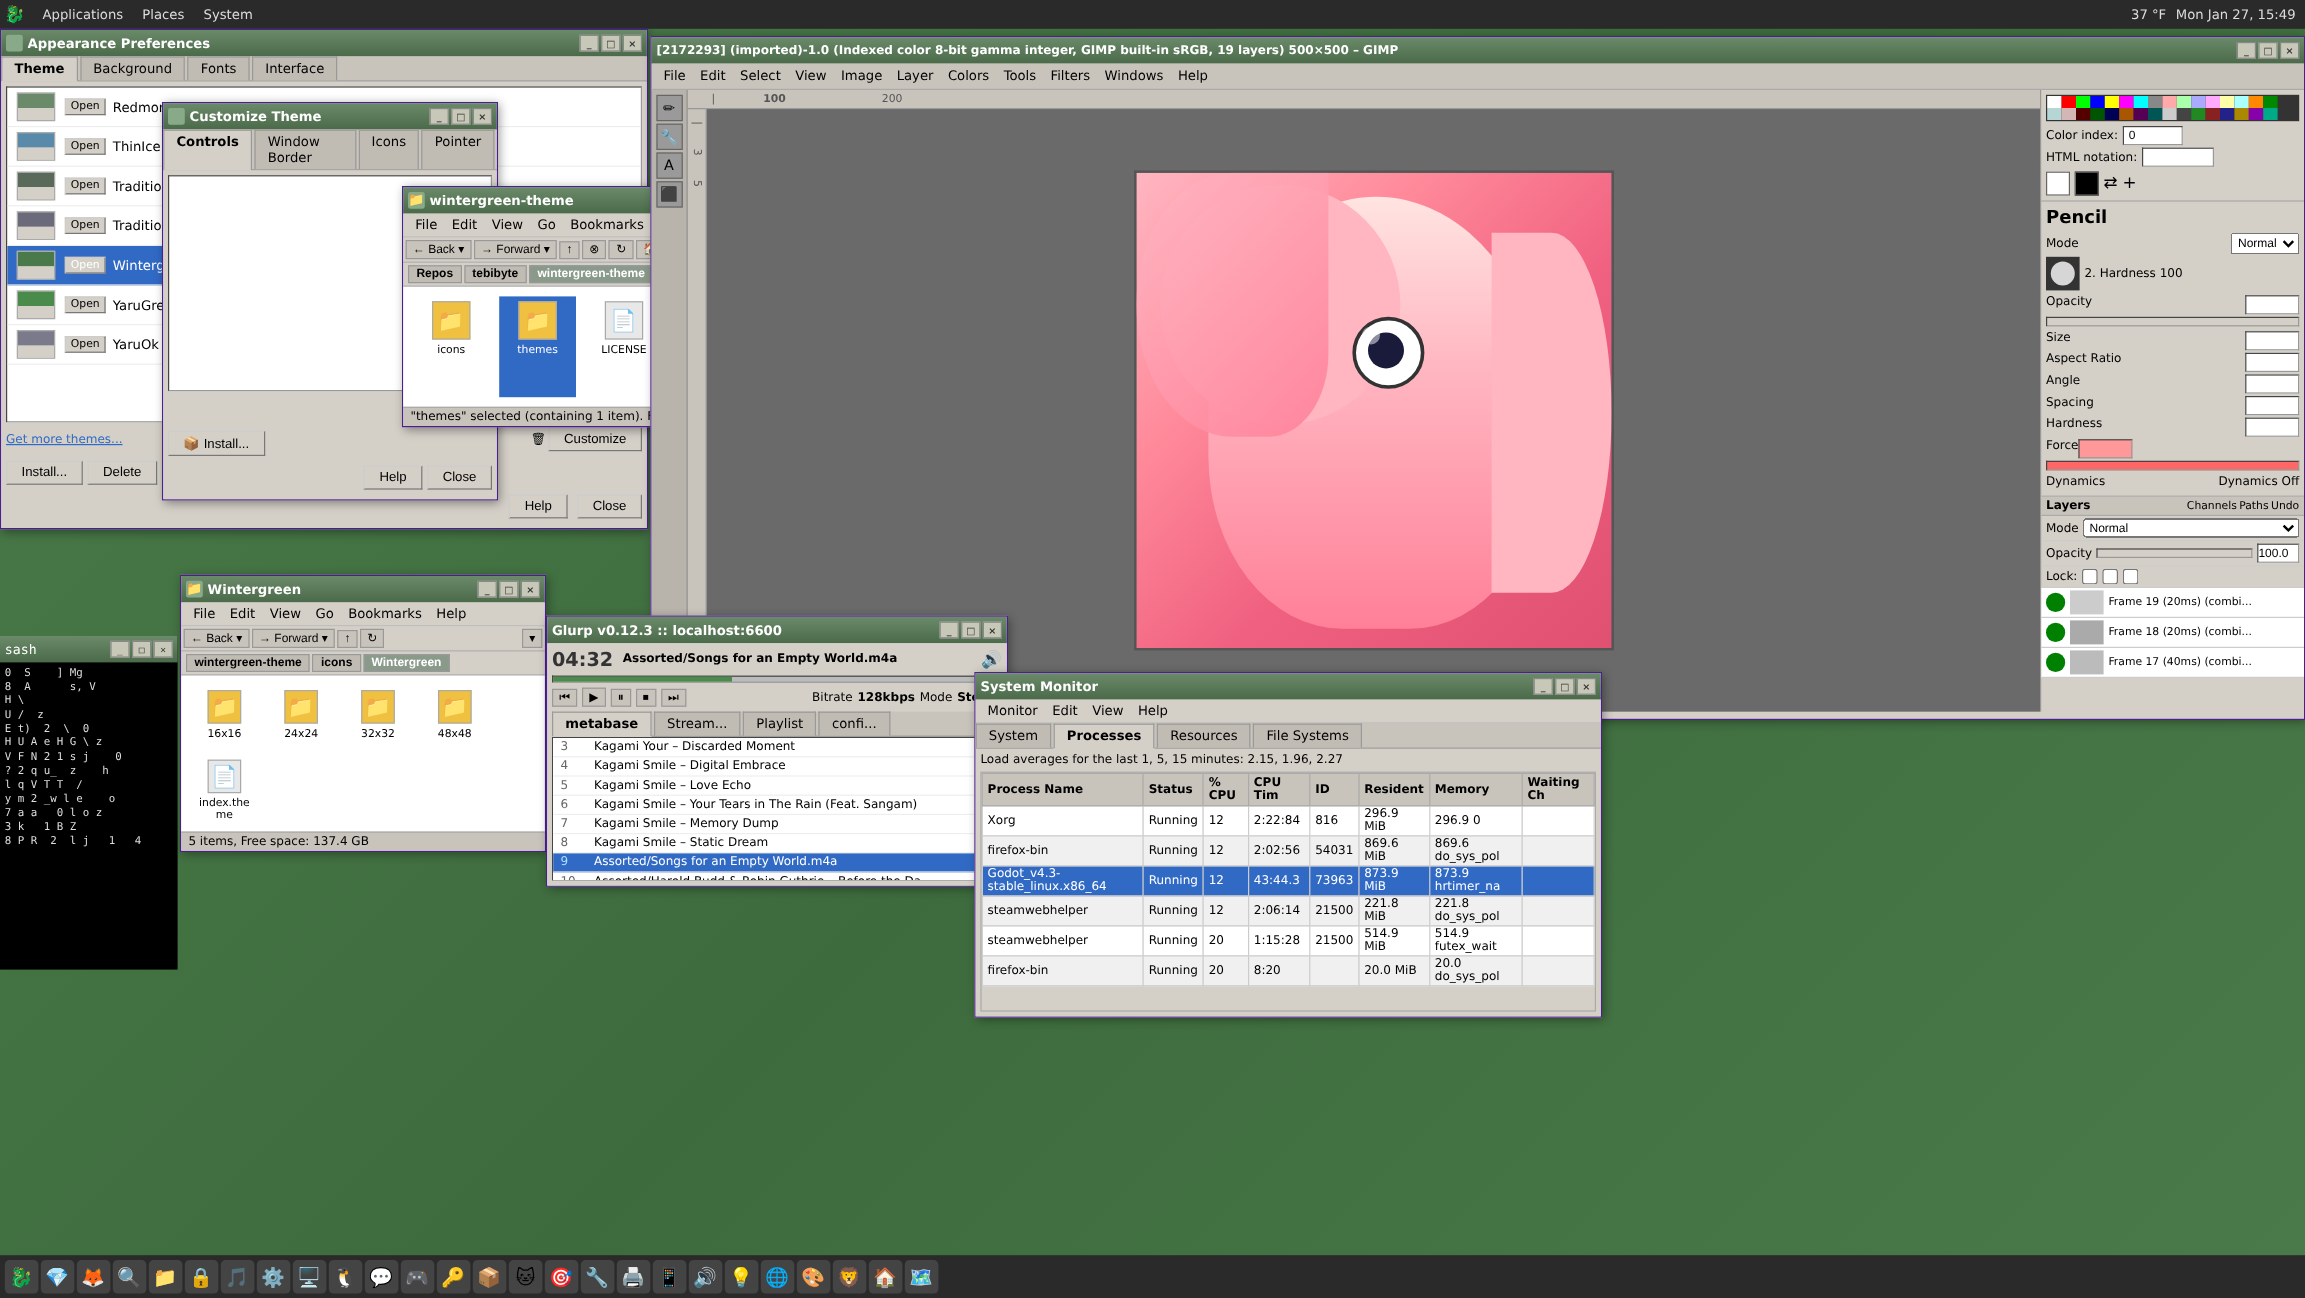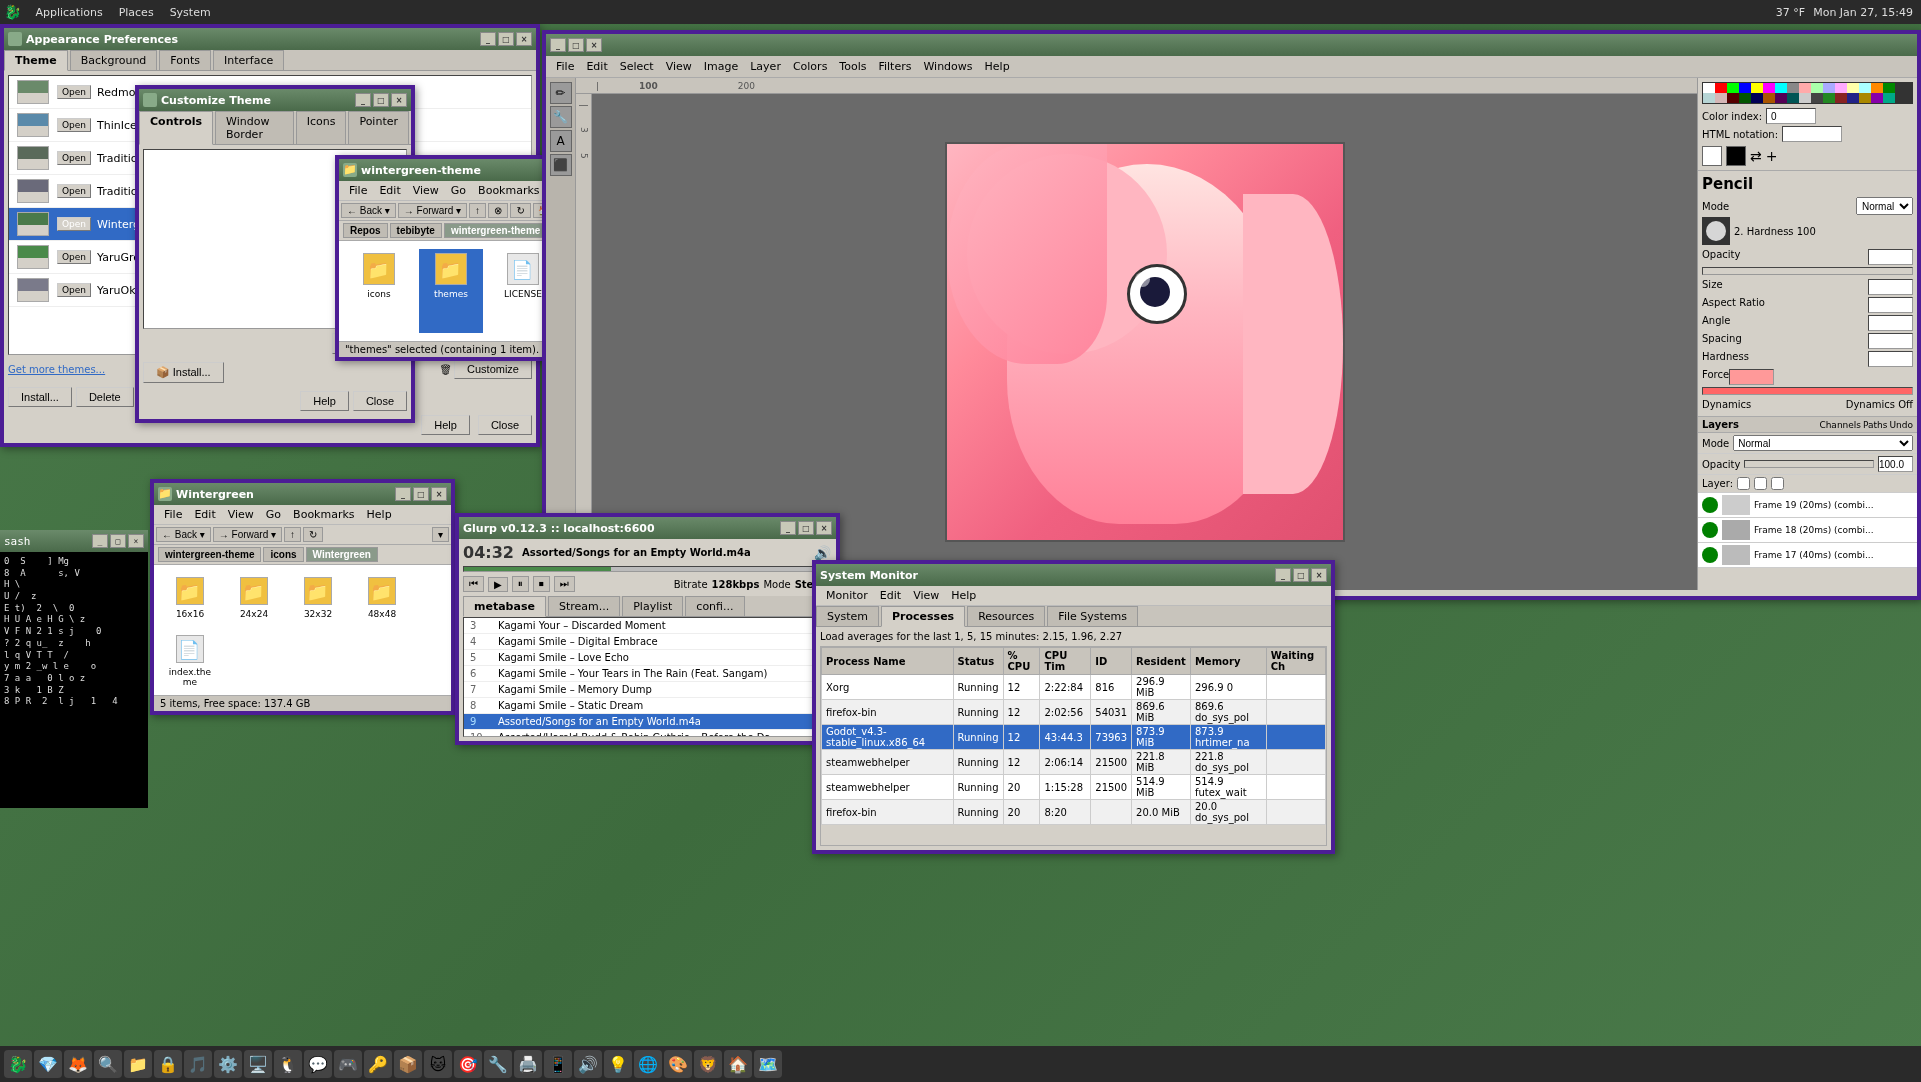--- a/index.html
+++ b/index.html
@@ -52,21 +52,21 @@
       align-items: center;
       gap: 8px;
       padding: 0 8px;
       font-size: 11px;
     }
 
     
     .window {
       position: absolute;
       background: #d4d0c8;
-      border: 4px solid #4c1d95;
+      border: 1px solid #4c1d95;
       box-shadow: 2px 2px 8px rgba(0,0,0,0.4);
     }
     .window-titlebar {
       height: 22px;
       background: linear-gradient(to bottom, #6a8a6a, #4a6a4a);
       display: flex;
       align-items: center;
       padding: 0 4px;
       color: white;
       font-size: 11px;
@@ -633,20 +633,21 @@
     <div style="font-size:10px;color:#555;">Copyright © 2012-2023 MATE developers</div>
     <div style="display:flex;justify-content:center;gap:8px;margin-top:16px;">
       <button class="btn">Credits</button>
       <button class="btn">Close</button>
     </div>
   </div>
 </div>
 
 <div class="window" style="left:542px;top:30px;width:1379px;height:570px;">
   <div class="window-titlebar" style="font-size:10px;">
+    <span class="window-title">[2172293] (imported)-1.0 (Indexed color 8-bit gamma integer, GIMP built-in sRGB, 19 layers) 500×500 – GIMP</span>
     <div class="window-controls">
       <div class="wc-btn">_</div>
       <div class="wc-btn">□</div>
       <div class="wc-btn">×</div>
     </div>
   </div>
   <div class="gimp-menubar">
     <span class="menu-item">File</span>
     <span class="menu-item">Edit</span>
     <span class="menu-item">Select</span>
@@ -833,21 +834,21 @@
           <select style="font-size:10px;height:16px;flex:1;">
             <option>Normal</option>
           </select>
         </div>
         <div style="display:flex;align-items:center;padding:2px 4px;gap:4px;border-bottom:1px solid #ccc;">
           <span style="font-size:10px;">Opacity</span>
           <div style="flex:1;height:8px;background:#d4d0c8;border:1px inset #999;"></div>
           <input type="text" style="width: 35px; height: 16px; font-size: 10px; border: 1px inset rgb(153, 153, 153);" value="100.0">
         </div>
         <div style="display:flex;align-items:center;padding:2px 4px;gap:4px;border-bottom:1px solid #ccc;">
-          <span style="font-size:10px;">Layer:</span>
+          <span style="font-size:10px;">Lock:</span>
           <input type="checkbox" style="">
           <input type="checkbox" style="">
           <input type="checkbox" style="">
         </div>
 
         <div class="layer-item">
           <div style="width:16px;height:16px;background:green;border-radius:50%;margin-right:4px;flex-shrink:0;"></div>
           <div class="layer-thumb" style="background:#ccc;"></div>
           <span style="font-size:9px;">Frame 19 (20ms) (combi...</span>
         </div>

